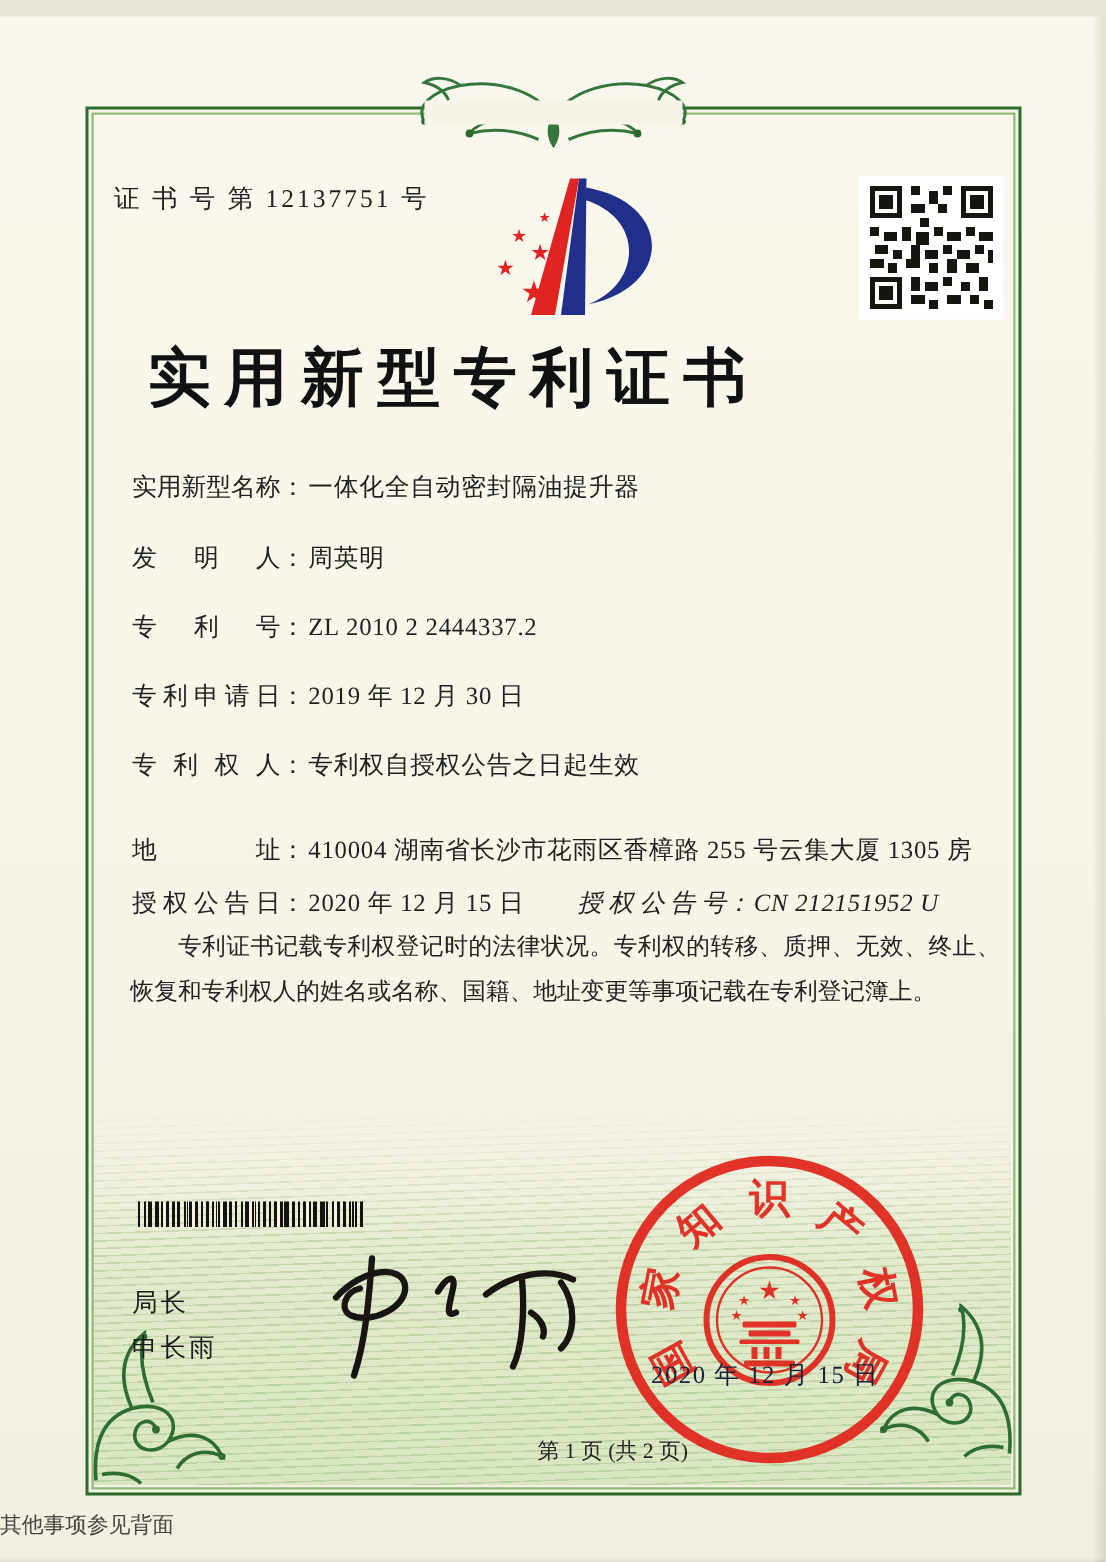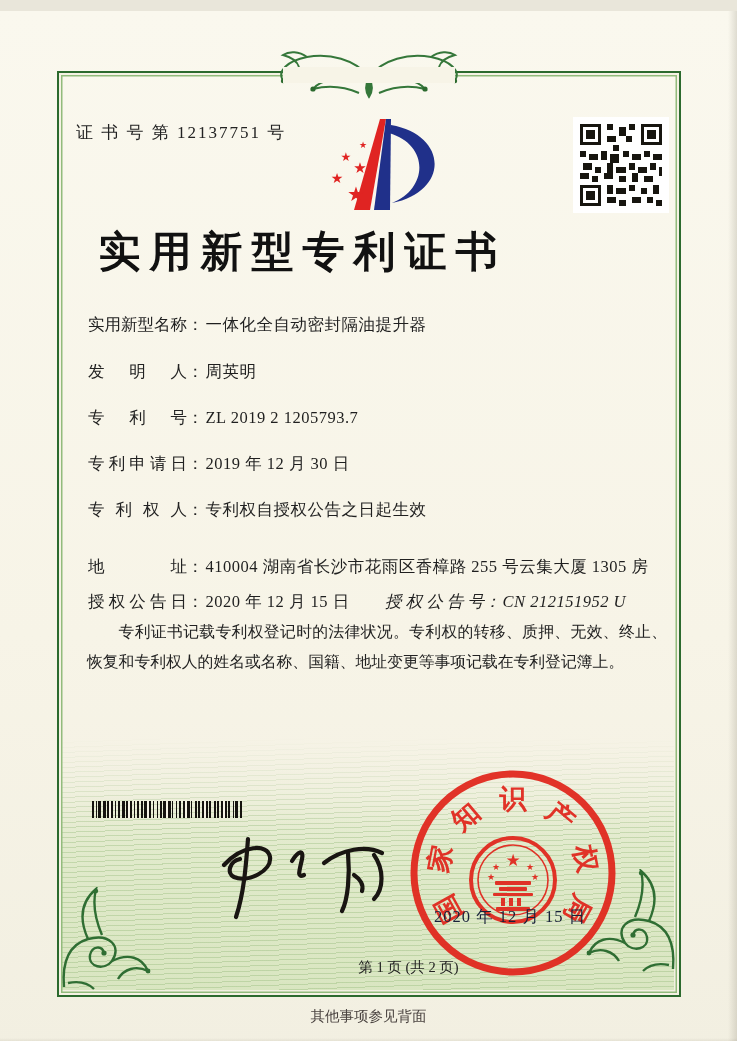--- a/index.html
+++ b/index.html
@@ -48,21 +48,21 @@
            repeating-linear-gradient(90deg,transparent 0 17px,#f6f3e6 17px 19px);}
 
   .director{position:absolute;left:88px;top:843px;font-family:"Liberation Sans","DejaVu Sans",sans-serif;
          font-size:17px;color:#1c1c1c;line-height:30px;letter-spacing:2px;}
   .signature{position:absolute;left:196px;top:816px;width:200px;height:100px;}
 
   .seal{position:absolute;left:408px;top:757px;width:210px;height:210px;opacity:.93;}
   .seal-date{position:absolute;left:434px;top:895px;font-size:16.5px;color:#17213a;letter-spacing:1px;}
 
   .footer{position:absolute;left:0;width:737px;top:947px;text-align:center;font-size:14.5px;color:#222;padding-left:40px;}
-  .back-note{position:absolute;left:0;width:737px;top:996px;text-align:center;font-size:14.5px;color:#4a4340;}
+  .back-note{position:absolute;left:0;width:737px;top:996px;text-align:left;font-size:14.5px;color:#4a4340;}
 
   .ornament-top{position:absolute;left:263px;top:36px;width:212px;height:56px;}
   .ornament-top .bg{position:absolute;left:20px;top:20px;width:172px;height:16px;background:#f7f4e7;}
   .corner-fl{position:absolute;width:95px;height:105px;}
   .corner-fl.bl{left:58px;top:876px;}
   .corner-fl.br{left:584px;top:858px;transform:scaleX(-1);}
 </style>
 </head>
 <body>
 
@@ -190,21 +190,21 @@
   <div class="title">实用新型专利证书</div>
 
   <div class="fields">
     <div class="field-row" style="top:0">
       <span class="flabel">实用新型名称</span><span class="colon">：</span><span class="fvalue">一体化全自动密封隔油提升器</span>
     </div>
     <div class="field-row" style="top:47px">
       <span class="flabel">发明人</span><span class="colon">：</span><span class="fvalue">周英明</span>
     </div>
     <div class="field-row" style="top:93px">
-      <span class="flabel">专利号</span><span class="colon">：</span><span class="fvalue">ZL 2019 2 1205793.7</span>
+      <span class="flabel">专利号</span><span class="colon">：</span><span class="fvalue">ZL 2010 2 2444337.2</span>
     </div>
     <div class="field-row" style="top:139px">
       <span class="flabel">专利申请日</span><span class="colon">：</span><span class="fvalue">2019 年 12 月 30 日</span>
     </div>
     <div class="field-row" style="top:185px">
       <span class="flabel">专利权人</span><span class="colon">：</span><span class="fvalue">专利权自授权公告之日起生效</span>
     </div>
     <div class="field-row" style="top:242px">
       <span class="flabel">地址</span><span class="colon">：</span><span class="fvalue">410004 湖南省长沙市花雨区香樟路 255 号云集大厦 1305 房</span>
     </div>
@@ -215,20 +215,24 @@
       </span>
     </div>
   </div>
 
   <div class="paras">
     <p>专利证书记载专利权登记时的法律状况。专利权的转移、质押、无效、终止、恢复和专利权人的姓名或名称、国籍、地址变更等事项记载在专利登记簿上。</p>
   </div>
 
   <div class="barcode"></div>
 
+  <div class="director">
+    <div>局长</div>
+    <div>申长雨</div>
+  </div>
 
   <svg class="signature" viewBox="0 0 200 100">
     <g fill="none" stroke="#191512" stroke-width="4.2" stroke-linecap="round">
       <path d="M28,38 C46,18 72,16 74,30 C76,44 52,56 38,50 C30,46 34,34 44,32"></path>
       <path d="M52,12 C50,38 48,66 40,90"></path>
       <path d="M96,34 C102,24 108,22 106,32 C104,42 100,52 108,48"></path>
       <path d="M128,36 C146,22 170,18 186,26"></path>
       <path d="M152,26 C154,48 152,72 146,84"></path>
       <path d="M178,28 C188,42 188,62 178,72"></path>
       <path d="M158,48 C164,52 168,58 166,64"></path>

